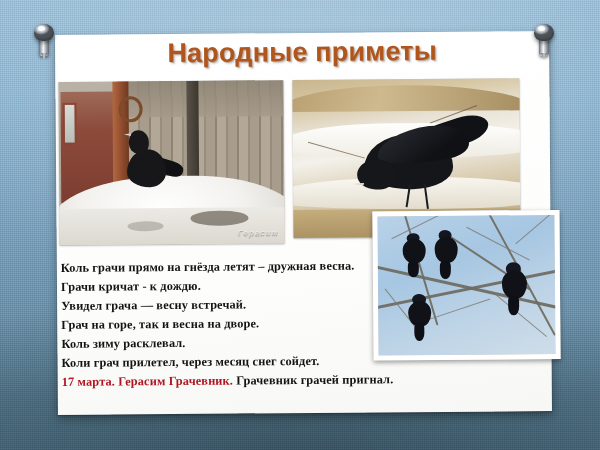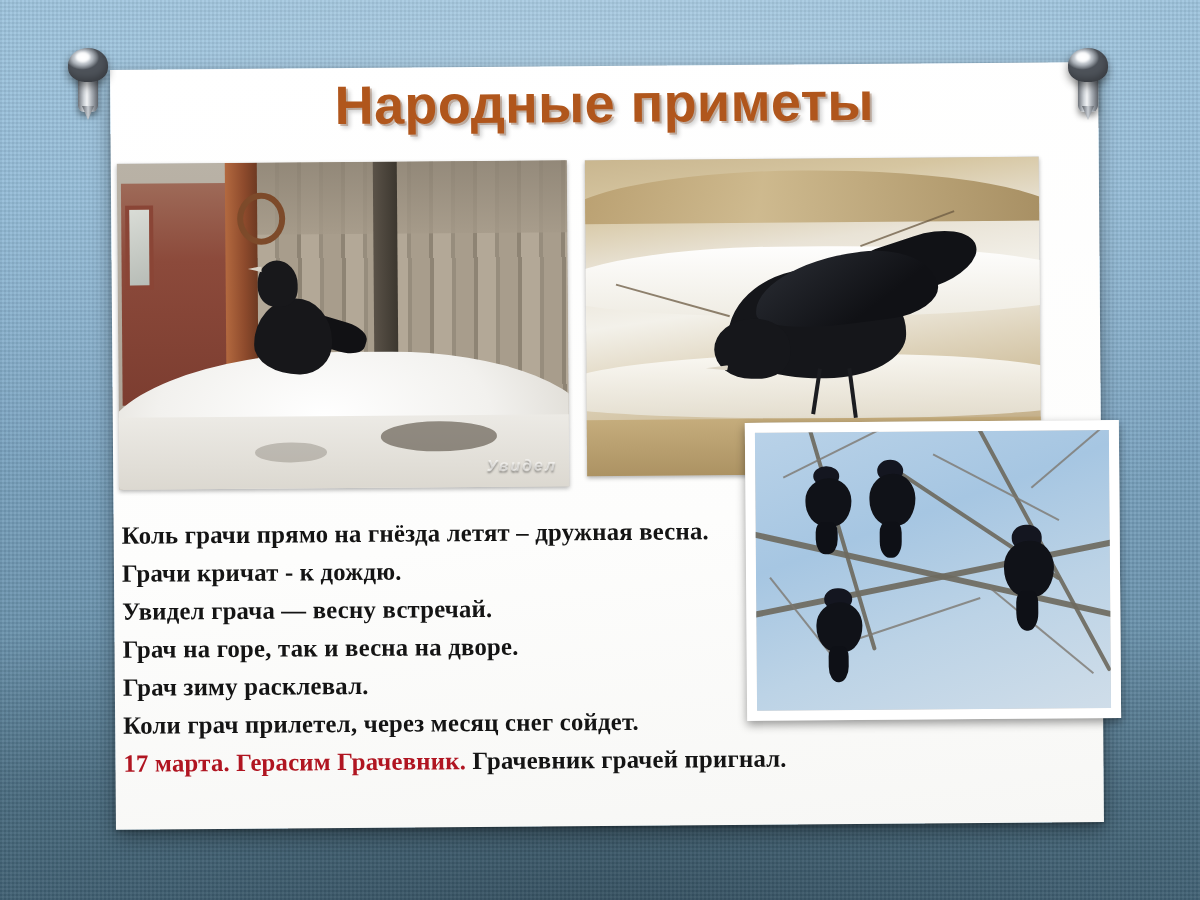--- a/index.html
+++ b/index.html
@@ -211,21 +211,21 @@
           <div class="p1-snow-b"></div>
           <div class="p1-dirt" style="left:58%;top:80%;width:26%;height:9%;"></div>
           <div class="p1-dirt" style="left:30%;top:86%;width:16%;height:6%;opacity:.45;"></div>
           <div class="p1-bird">
             <div class="p1-tail"></div>
             <div class="p1-body"></div>
             <div class="p1-head">
               <div class="p1-beak"></div>
             </div>
           </div>
-          <div class="p1-wm">Увидел</div>
+          <div class="p1-wm">Герасим</div>
         </div>
       </div>
 
       <div class="photo ph2">
         <div class="scene">
           <div class="p2-ground"></div>
           <div class="p2-grassA"></div>
           <div class="p2-snowA"></div>
           <div class="p2-snowB"></div>
           <div class="p2-grassB"></div>
@@ -290,21 +290,21 @@
         <div class="line">
           <span>Грачи кричат  - к дождю.</span>
         </div>
         <div class="line">
           <span>Увидел грача — весну встречай.</span>
         </div>
         <div class="line">
           <span>Грач на горе, так и весна на дворе.</span>
         </div>
         <div class="line">
-          <span>Грач зиму расклевал.</span>
+          <span>Коль зиму расклевал.</span>
         </div>
         <div class="line">
           <span>Коли грач прилетел, через месяц снег сойдет.</span>
         </div>
         <div class="line">
           <span class="accent">17 марта. Герасим Грачевник.</span><span> Грачевник грачей пригнал.</span>
         </div>
       </div>
 
     </div>

